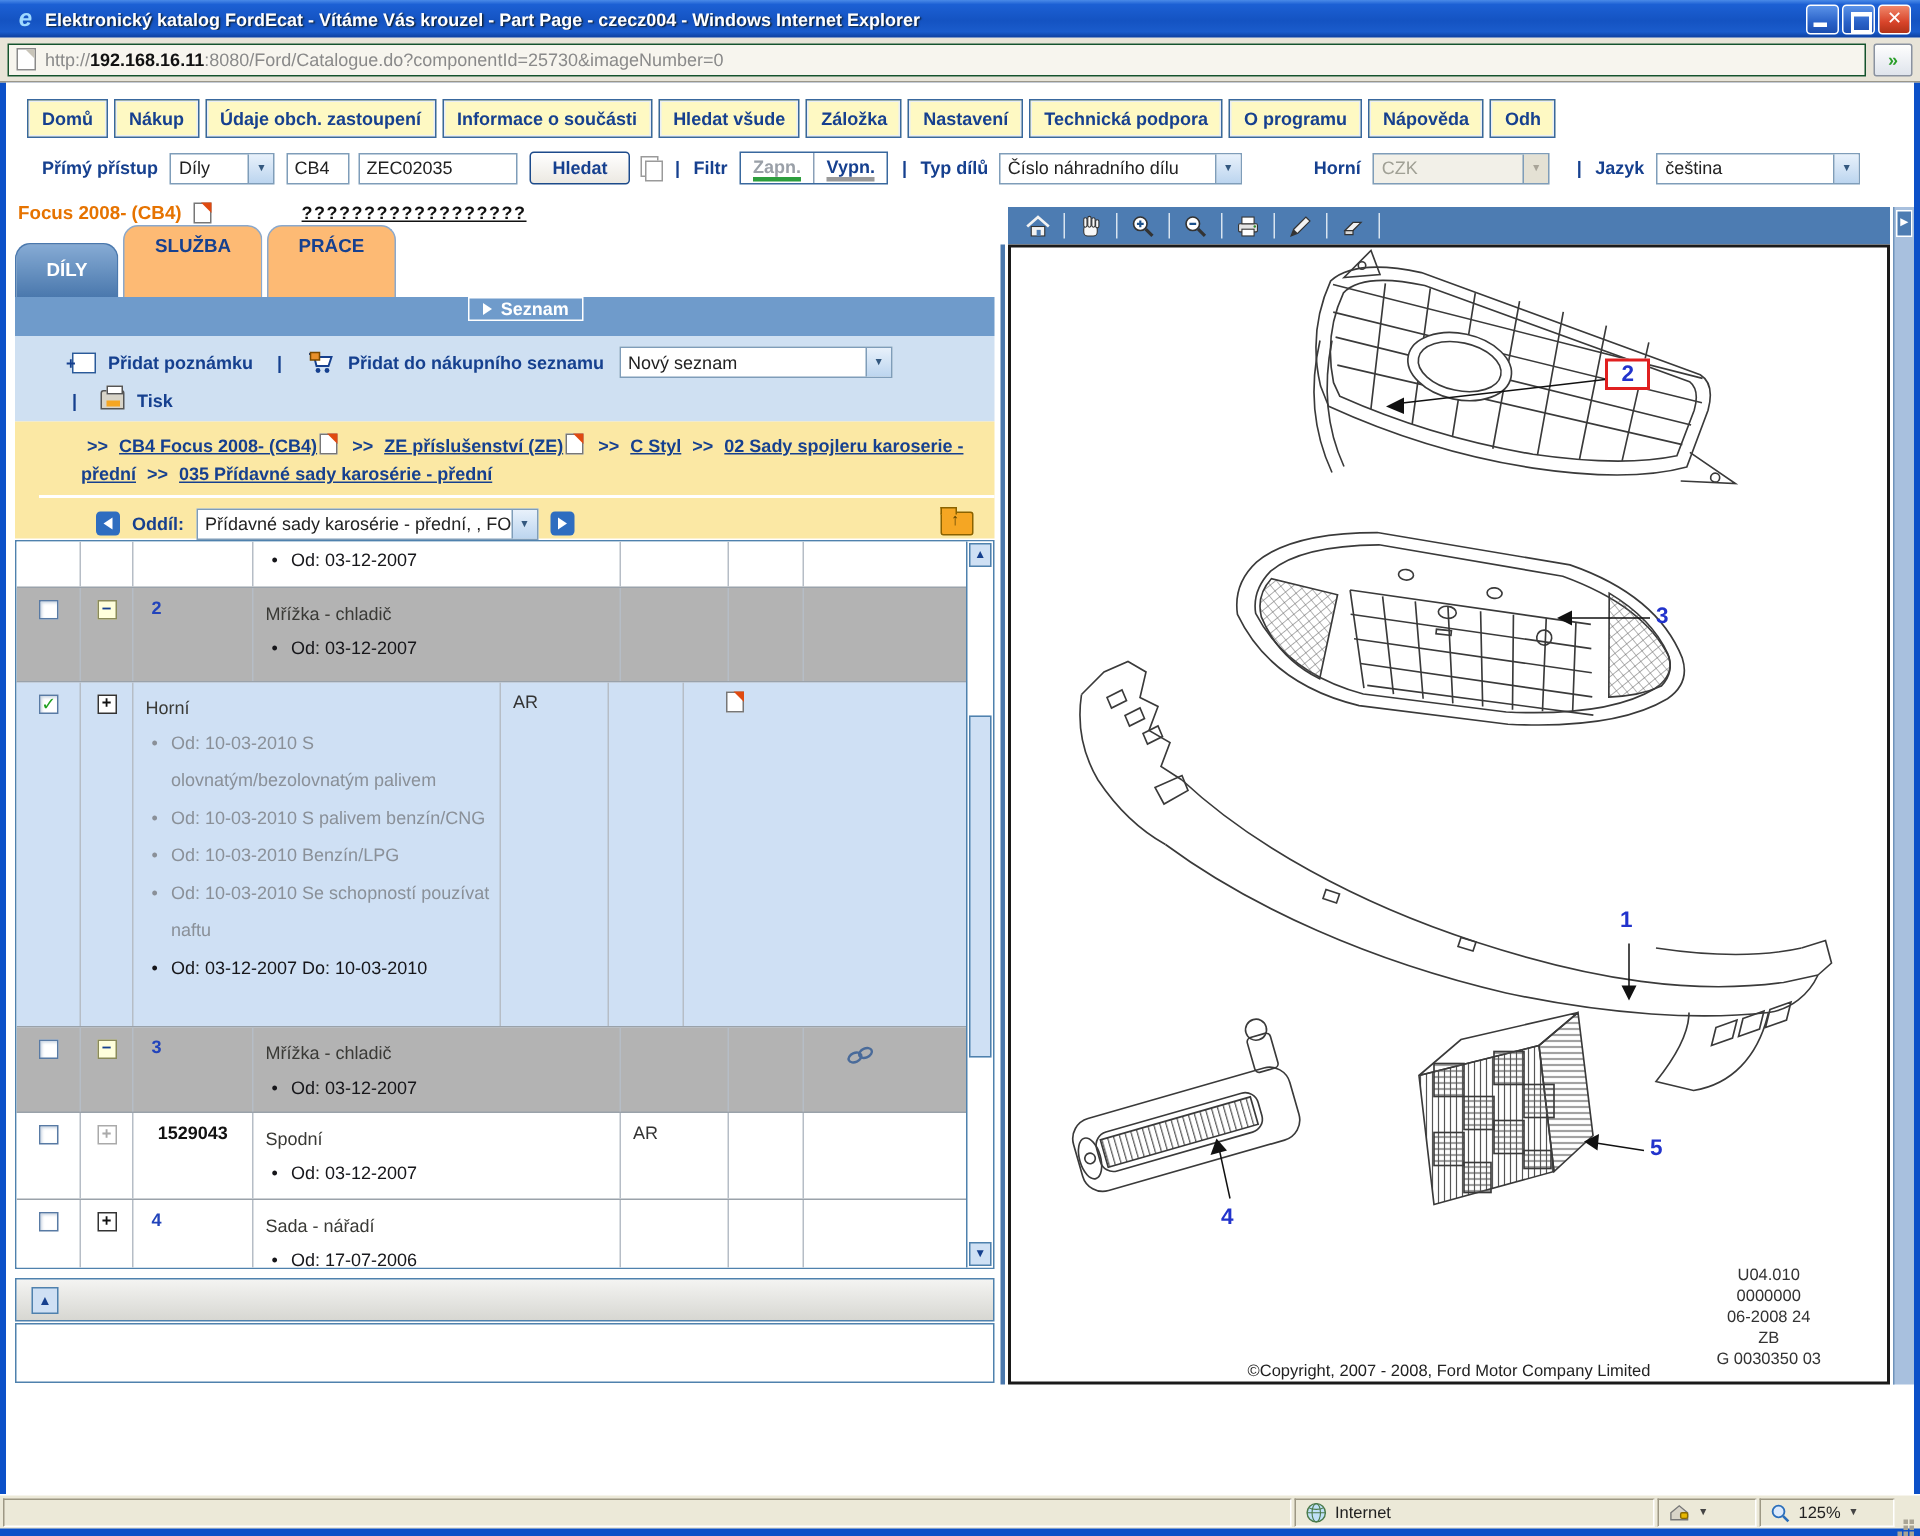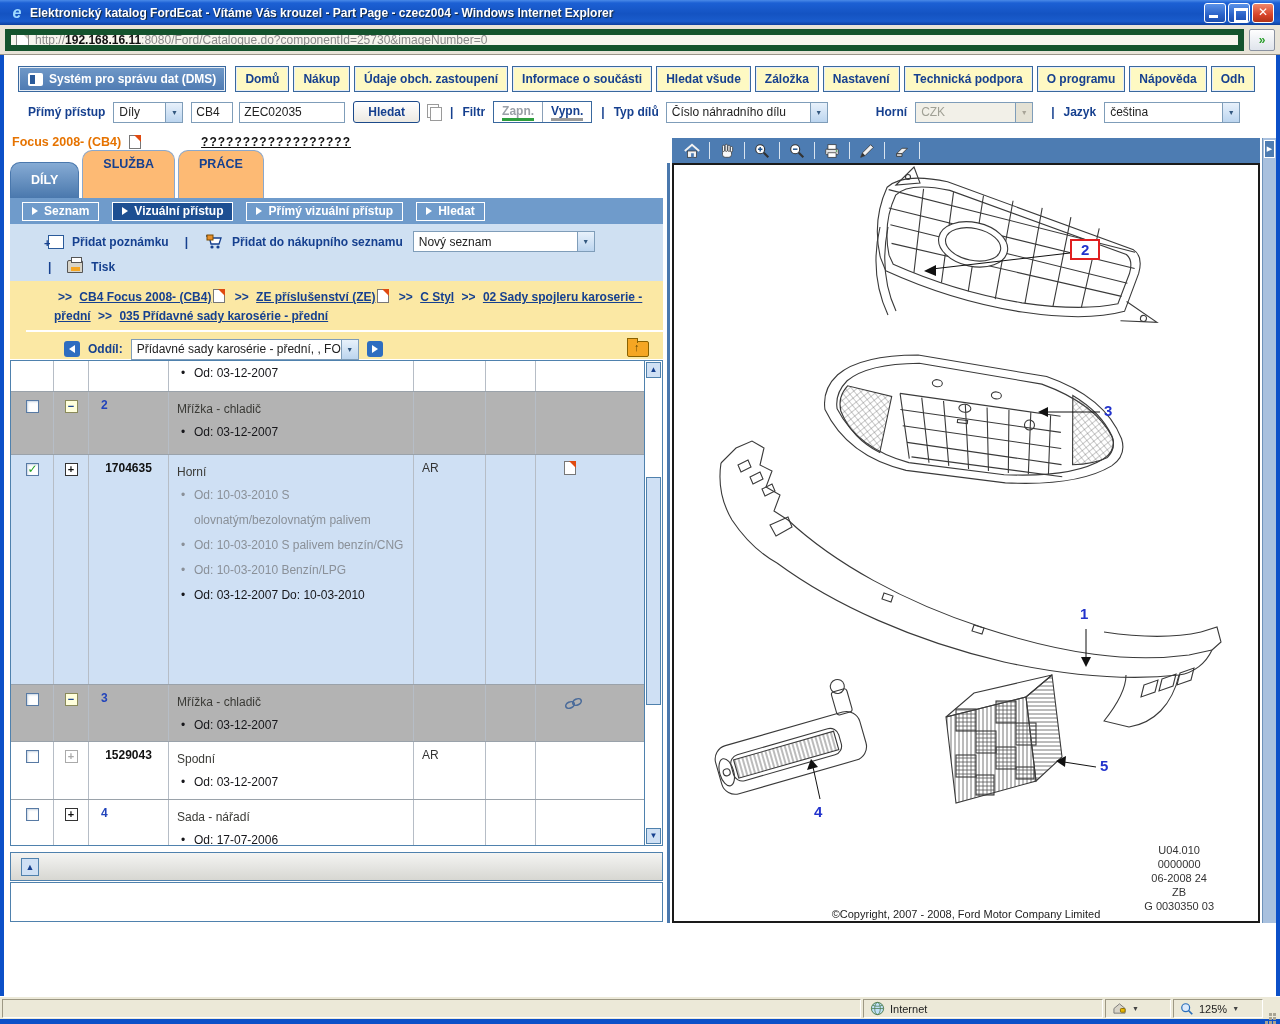--- a/index.html
+++ b/index.html
@@ -16,21 +16,21 @@
   .winbtn { width:22px; height:20px; border:1px solid #fff; border-radius:3px; position:relative;
     background:linear-gradient(180deg,#5a92e8,#2a62c8 60%,#1c4eb0); }
   .winbtn.close { background:linear-gradient(180deg,#f0876a,#d8442a 60%,#b03218); }
   .winbtn.min::after { content:""; position:absolute; left:4px; bottom:4px; width:9px; height:3px; background:#fff; }
   .winbtn.max::after { content:""; position:absolute; left:5px; top:4px; width:10px; height:9px; border:2px solid #fff; border-top-width:3px; }
   .winbtn.close::after { content:"\2715"; position:absolute; left:0; top:1px; width:100%; text-align:center; color:#fff; font-weight:bold; font-size:12px; }
 
   
   .addressbar { position:absolute; left:0; top:25px; width:1280px; height:30px; background:#e8e4d8;
     border-bottom:1px solid #9a968a; display:flex; align-items:center; padding:0 5px; gap:5px; }
-  .addr-field { flex:1; height:22px; background:#f7f5ee; border:6px solid #14532d; display:flex; align-items:center; padding:0 5px; gap:6px; overflow:hidden; white-space:nowrap; }
+  .addr-field { flex:1; height:22px; background:#f7f5ee; border:1px solid #14532d; display:flex; align-items:center; padding:0 5px; gap:6px; overflow:hidden; white-space:nowrap; }
   .page-ico { width:13px; height:15px; background:#fff; border:1px solid #8a8a8a; position:relative; flex:0 0 auto; }
   .page-ico i { position:absolute; right:0; top:0; border-style:solid; border-width:0 6px 6px 0; border-color:transparent #c8c4b8 transparent transparent; }
   .url-dim { color:#8a8a8a; } .url-host { color:#111; font-weight:bold; }
   .go-btn { width:26px; height:22px; border:1px solid #8a92a0; border-radius:2px; background:linear-gradient(#fefefe,#dfe4ec); display:flex; align-items:center; justify-content:center; }
   .go-glyph { color:#2a9e2a; font-weight:bold; font-size:12px; }
 
   
   .win-body { position:absolute; left:4px; top:55px; width:1272px; height:941px; background:#fff; overflow:hidden; }
 
   
@@ -67,21 +67,21 @@
   .page-red { width:12px; height:14px; background:#fff; border:1px solid #777; position:relative; flex:0 0 auto; }
   .page-red::after { content:""; position:absolute; right:-1px; top:-1px; border-style:solid; border-width:0 7px 7px 0; border-color:transparent #e04a10 transparent transparent; }
 
   
   .tabs { position:absolute; left:6px; top:107px; height:36px; display:flex; align-items:flex-end; gap:3px; }
   .tab { border:1px solid #8aa8cc; border-bottom:none; border-radius:10px 10px 0 0; background:#fdba74; color:#16408f;
     font-weight:bold; font-size:12.5px; padding:6px 20px 6px; height:48px; }
   .tab.active { background:linear-gradient(#86abd4,#4a78ad); color:#fff; height:36px; padding-top:10px; border-color:#4a78ad; }
 
   
-  .subnav { position:absolute; left:6px; top:143px; width:653px; height:26px; background:#6f9bcb; display:flex; align-items:center; gap:13px; padding-left:12px; }
+  .subnav { position:absolute; left:6px; top:143px; width:653px; height:26px; background:#6f9bcb; display:flex; align-items:center; gap:13px; padding-left:28px;flex-direction:column; }
   .snbtn { border:1px solid #fff; color:#fff; font-weight:bold; font-size:12px; height:19px; padding:0 9px; display:flex; align-items:center; gap:6px; white-space:nowrap; }
   .snbtn.active { background:#1d4f92; }
   .tri { width:0; height:0; border-style:solid; border-width:4px 0 4px 6px; border-color:transparent transparent transparent #fff; }
 
   
   .actions { position:absolute; left:6px; top:169px; width:653px; height:57px; background:#cfe0f2; padding:5px 0 0 38px; }
   .act-line { display:flex; align-items:center; gap:8px; height:25px; }
   .alink { color:#16408f; font-weight:bold; text-decoration:none; }
   .divbar { color:#16408f; font-weight:bold; padding:0 8px; }
   .note-ico { width:16px; height:14px; background:#fff; border:1px solid #2a5a9a; position:relative; }
@@ -187,24 +187,20 @@
     <span><span class="url-dim">http://</span><span class="url-host">192.168.16.11</span><span class="url-dim">:8080/Ford/Catalogue.do?componentId=25730&amp;imageNumber=0</span></span>
   </div>
   <div class="go-btn">
       <span class="go-glyph">»</span>
     </div>
 </div>
 
 <div class="win-body">
 
   <div class="navrow1">
-    <div class="nbtn dms">
-      <span class="dms-ico"></span>
-      <span>Systém pro správu dat (DMS)</span>
-    </div>
     <div class="nbtn">Domů</div>
     <div class="nbtn">Nákup</div>
     <div class="nbtn">Údaje obch. zastoupení</div>
     <div class="nbtn">Informace o součásti</div>
     <div class="nbtn">Hledat všude</div>
     <div class="nbtn">Záložka</div>
     <div class="nbtn">Nastavení</div>
     <div class="nbtn">Technická podpora</div>
     <div class="nbtn">O programu</div>
     <div class="nbtn">Nápověda</div>
@@ -362,26 +358,26 @@
           <div class="cell c-icon"></div>
       </div>
 
       <div class="prow sel" style="min-height:230px">
         <div class="cell c-check">
             <span class="checkbox checked"></span>
           </div>
         <div class="cell c-exp">
             <span class="exp">+</span>
           </div>
-        <div class="cell c-num">1704635</div>
         <div class="cell c-desc">
           <div class="dlabel">Horní</div>
           <div class="dline dim"><span>Od: 10-03-2010 S olovnatým/bezolovnatým palivem</span></div>
           <div class="dline dim"><span>Od: 10-03-2010 S palivem benzín/CNG</span></div>
           <div class="dline dim"><span>Od: 10-03-2010 Benzín/LPG</span></div>
+          <div class="dline dim"><span>Od: 10-03-2010 Se schopností pouzívat naftu</span></div>
           <div class="dline"><span>Od: 03-12-2007 Do: 10-03-2010</span></div>
         </div>
         <div class="cell c-qty">AR</div>
         <div class="cell c-x"></div>
         <div class="cell c-icon">
             <span class="page-red"></span>
           </div>
       </div>
 
       <div class="prow gray" style="min-height:57px">

